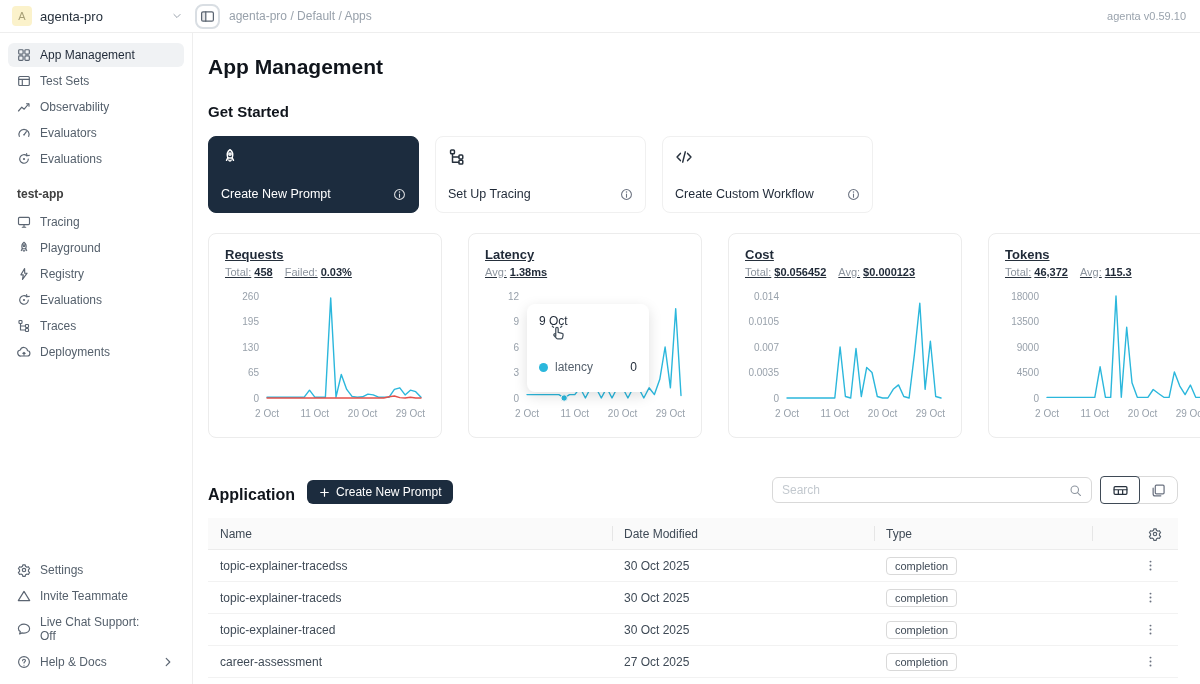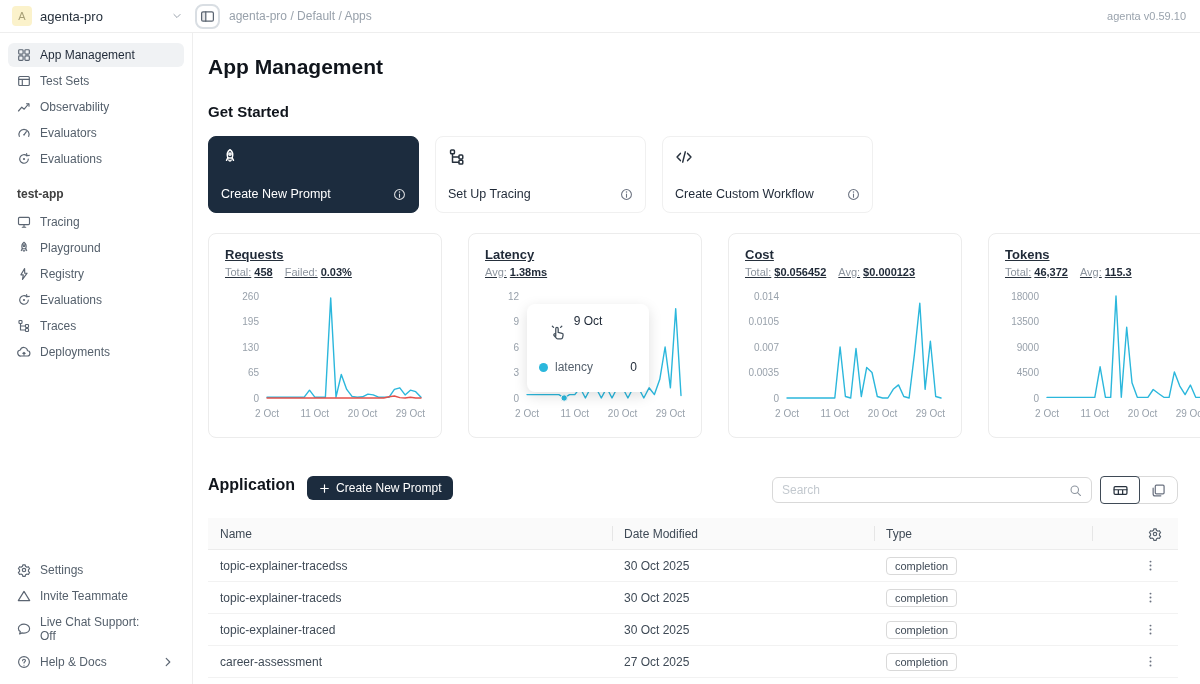--- a/index.html
+++ b/index.html
@@ -45,28 +45,28 @@
   .gs-card.dark .info { color:rgba(255,255,255,.85); }
 
   .charts-row { display:flex; gap:26px; margin-top:20px;text-decoration:underline; }
   .chart-card { flex:1; height:205px; border:1px solid #ececec; border-radius:8px; background:#fff; padding:13px 16px; position:relative; }
   .chart-title { font-size:13px; font-weight:600; color:#1f2937; }
   .chart-stats { display:flex; gap:12px; margin-top:4px; font-size:11px; color:#8c949e; }
   .chart-stats b { color:#1f2937; font-weight:700; margin-left:3px; }
   svg.chart { width:200px; height:140px; margin-top:8px; display:block; }
 
   .tooltip { position:absolute; left:58px; top:70px; width:122px; height:88px; background:#fff; border-radius:8px; box-shadow:0 4px 14px rgba(0,0,0,.13); padding:10px 12px; z-index:2; }
-  .tt-title { font-size:12px; font-weight:500; color:#1f2937;text-align:center; }
+  .tt-title { font-size:12px; font-weight:500; color:#1f2937; }
   .tt-row { display:flex; align-items:center; gap:7px; margin-top:32px; font-size:12px; color:#55606c; }
   .tt-dot { width:9px; height:9px; border-radius:50%; flex:0 0 9px; }
   .tt-val { margin-left:auto; color:#1f2937; }
   .cursor-icon { position:absolute; left:80px; top:90px; width:19px; height:19px; z-index:3; color:#44505c; }
 
   
-  .app-header { display:flex; align-items:flex-start; margin-top:38px; }
+  .app-header { display:flex; align-items:flex-end; margin-top:38px; }
   .app-title { font-size:16px; font-weight:600; color:#10151c; }
   .create-btn { margin-left:12px; height:24px; background:#1c2c3e; color:#fff; border:none; border-radius:6px; padding:0 12px; font-size:12px; font-family:inherit; display:flex; align-items:center; gap:6px; cursor:pointer; }
   .create-btn .icon-slot { width:11px; height:11px; color:#fff; }
   .app-header-right { margin-left:auto; display:flex; align-items:center; gap:8px;padding-left:48px; }
   .search-box { width:320px; height:26px; border:1px solid #d9d9d9; border-radius:6px; background:#fff; display:flex; align-items:center; padding:0 9px; }
   .search-box input { flex:1; border:none; outline:none; font-size:12px; font-family:inherit; color:#3f4a56; background:transparent; }
   .search-box input::placeholder { color:#c3c9cf; }
   .search-box .icon-slot { width:13px; height:13px; color:#8c949e; }
   .view-toggle { display:flex; height:28px; border:1px solid #d9d9d9; border-radius:8px; background:#fff; }
   .vt-btn { width:40px; display:flex; align-items:center; justify-content:center; color:#6b7280; cursor:pointer; border:1px solid transparent; border-radius:6px; margin:-1px; }

